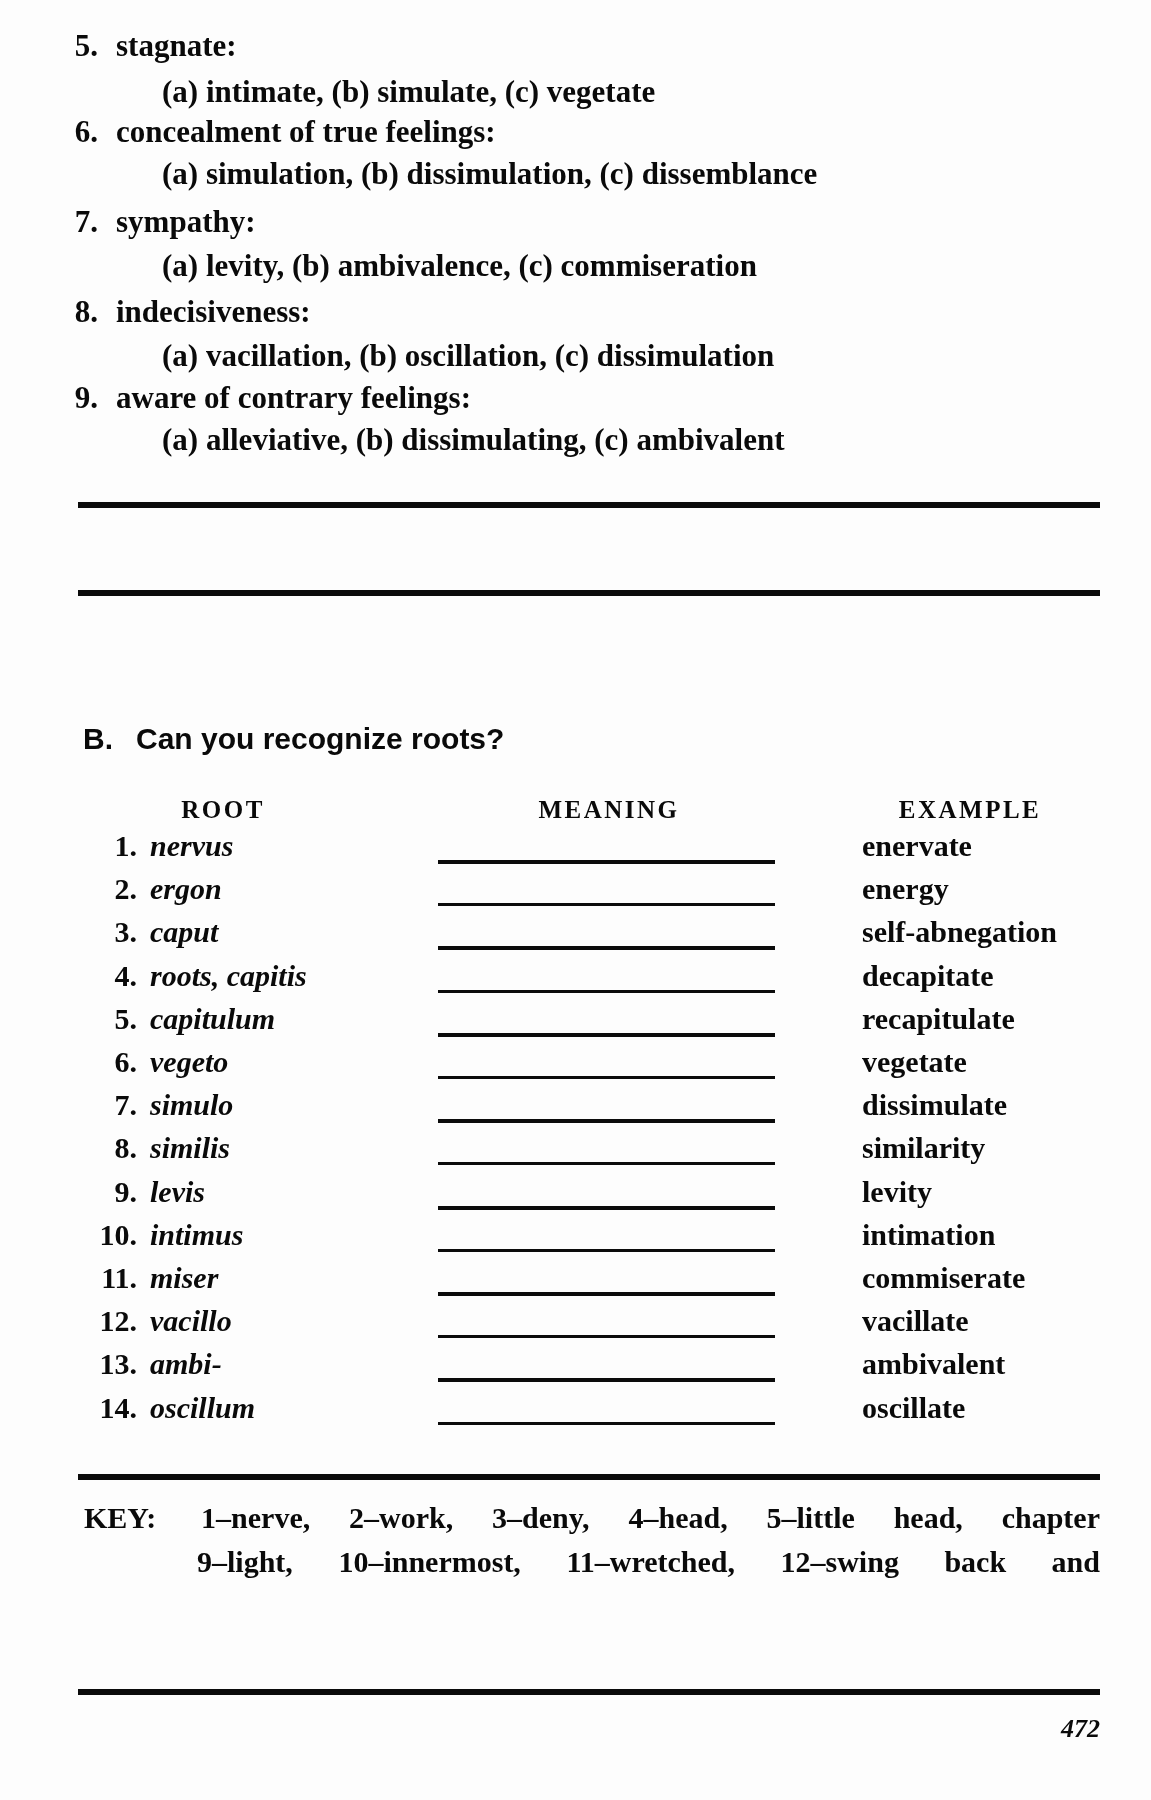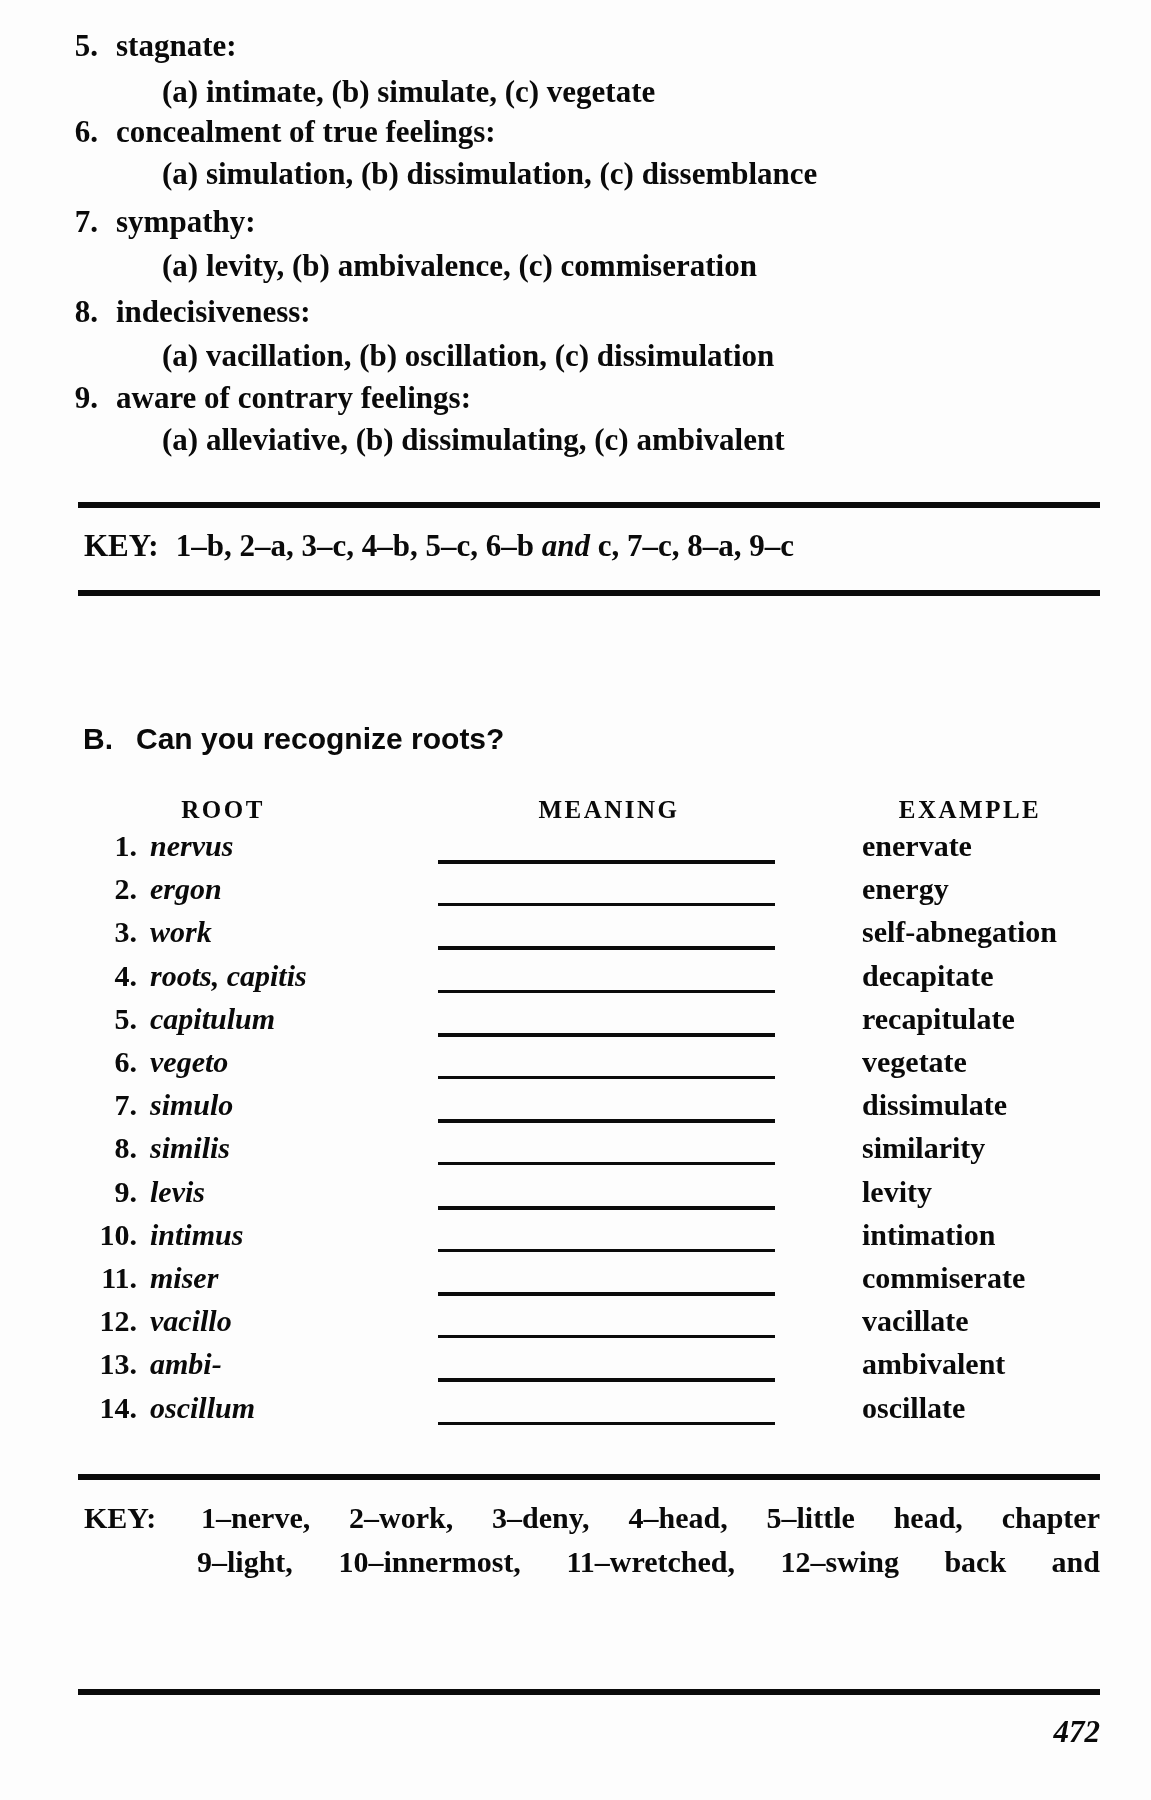--- a/index.html
+++ b/index.html
@@ -45,21 +45,21 @@
   .trow:nth-child(even) .tline{border-bottom-width:3px;}
   .tex{position:absolute;left:862px;}
   
   .key2{position:absolute;left:84px;top:1496px;width:1016px;font-size:30px;line-height:44px;}
   .k2line{text-align:justify;text-align-last:justify;}
   .k2line.cont{margin-left:113px;width:903px;}
   .k2line.last{text-align-last:left;}
   .k2label{padding-right:6px;}
   
   .pagenum{position:absolute;left:980px;width:120px;text-align:right;top:1714px;
-    font-size:31px;font-style:italic;}
+    font-size:26px;font-style:italic;}
 </style>
 </head>
 <body>
 
 <div class="page">
 
   <div id="quiz-list">
       <div class="q-line qt0">
         <span class="q-num">5.</span>
         <span class="q-text">stagnate:</span>
@@ -92,23 +92,20 @@
         <span class="q-num">9.</span>
         <span class="q-text">aware of contrary feelings:</span>
       </div>
       <div class="q-line qo4">
         <span class="q-opts-text">(a) alleviative, (b) dissimulating, (c) ambivalent</span>
       </div>
     </div>
 
   <div class="rule rule1"></div>
 
-  <div class="key1">
-    <span class="klabel">KEY:</span><span>1–b, 2–a, 3–c, 4–b, 5–c, 6–b </span><span class="and">and</span><span> c, 7–c, 8–a, 9–c</span>
-  </div>
 
   <div class="rule rule2"></div>
 
   <div class="sec-head">
     <span class="sec-letter">B.</span>
     <span class="sec-title">Can you recognize roots?</span>
   </div>
 
   <div id="roots-table">
     <span class="th th-0">ROOT</span>
@@ -122,21 +119,21 @@
           <span class="tex">enervate</span>
         </div>
         <div class="trow tr1">
           <span class="tnum">2.</span>
           <span class="troot">ergon</span>
           <span class="tline"></span>
           <span class="tex">energy</span>
         </div>
         <div class="trow tr2">
           <span class="tnum">3.</span>
-          <span class="troot">work</span>
+          <span class="troot">caput</span>
           <span class="tline"></span>
           <span class="tex">self-abnegation</span>
         </div>
         <div class="trow tr3">
           <span class="tnum">4.</span>
           <span class="troot">roots, capitis</span>
           <span class="tline"></span>
           <span class="tex">decapitate</span>
         </div>
         <div class="trow tr4">

